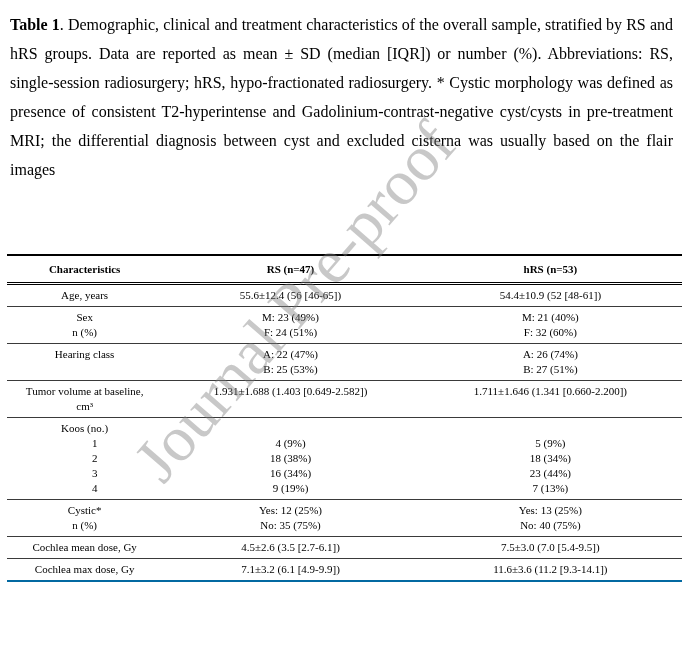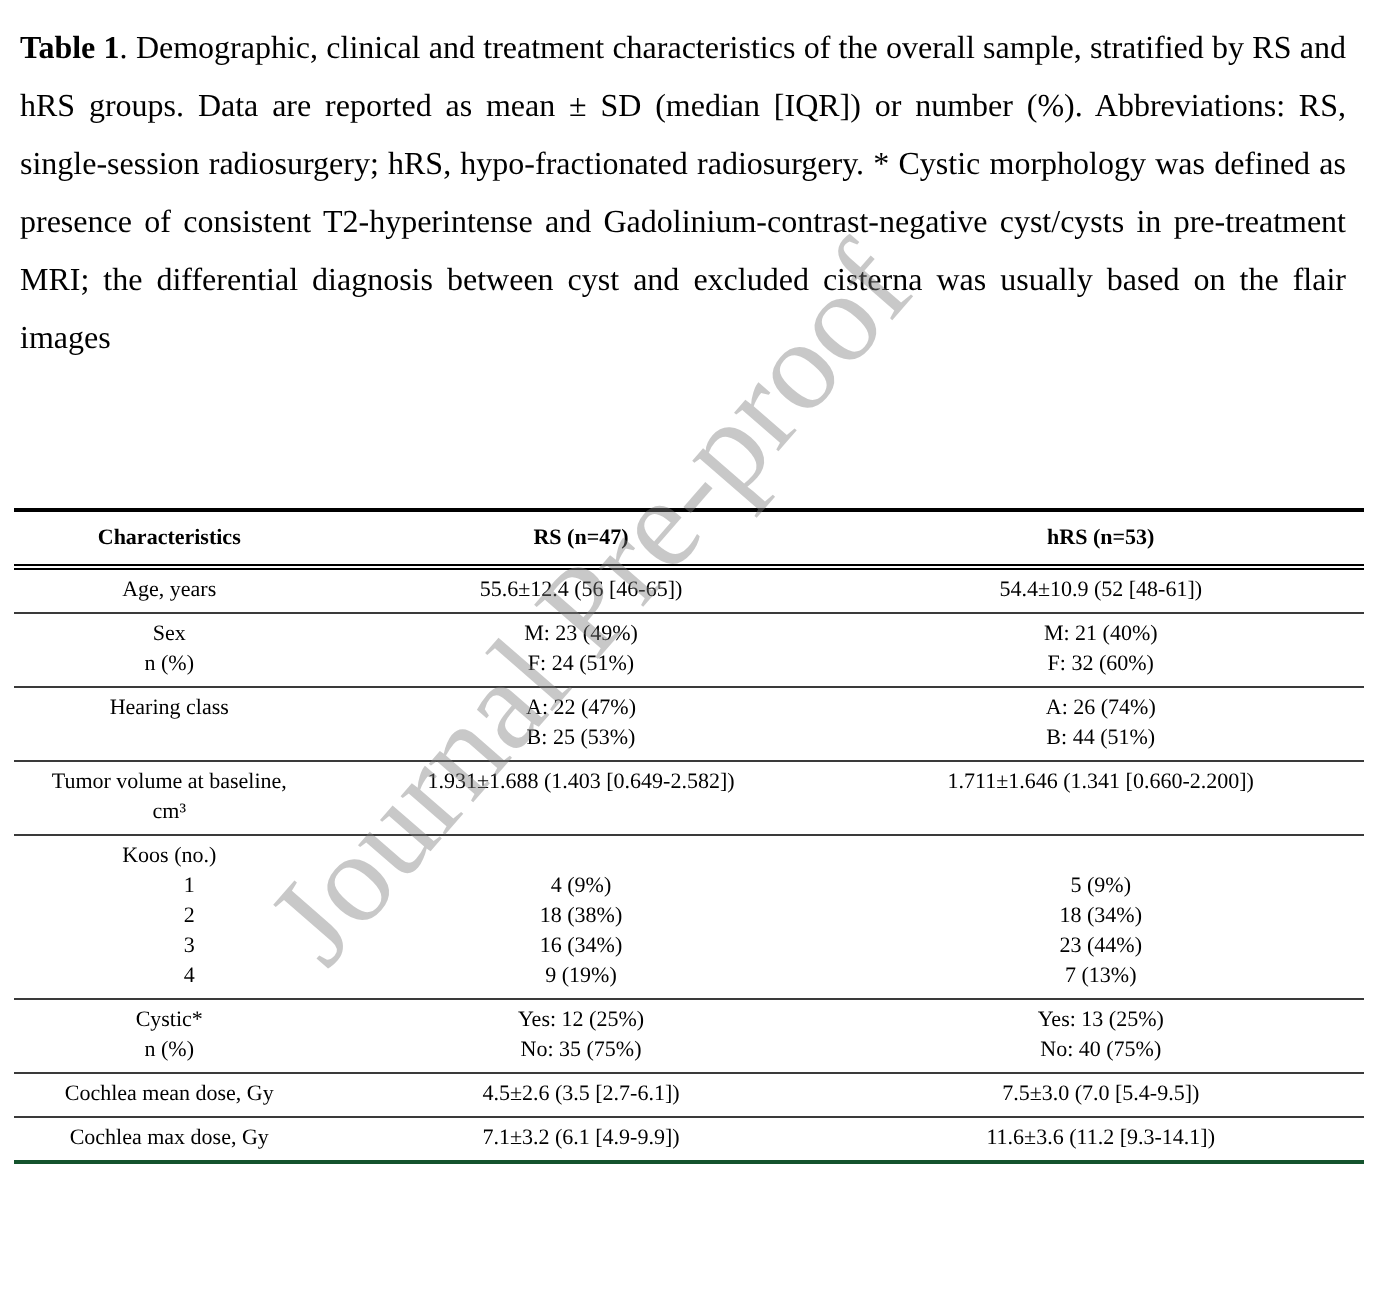--- a/index.html
+++ b/index.html
@@ -48,21 +48,21 @@
   }
   table.char-table td {
     padding: 3px 4px;
     text-align: center;
     vertical-align: top;
   }
   table.char-table tbody tr + tr {
     border-top: 1px solid #3a3a3a;
   }
   table.char-table tbody tr:last-child {
-    border-bottom: 2px solid #14532d;
+    border-bottom: 2px solid #0369a1;
   }
   .cell-line {
     line-height: 15px;
     white-space: nowrap;
   }
   td.align-left {
     text-align: left;
     padding-left: 10px;
   }
   td.align-left .cell-line.indented {
@@ -145,21 +145,21 @@
         <tr>
           <td>
             <div class="cell-line">Hearing class</div>
           </td>
           <td>
             <div class="cell-line">A: 22 (47%)</div>
             <div class="cell-line">B: 25 (53%)</div>
           </td>
           <td>
             <div class="cell-line">A: 26 (74%)</div>
-            <div class="cell-line">B: 44 (51%)</div>
+            <div class="cell-line">B: 27 (51%)</div>
           </td>
         </tr>
         <tr>
           <td>
             <div class="cell-line">Tumor volume at baseline,</div>
             <div class="cell-line">cm³</div>
           </td>
           <td>
             <div class="cell-line">1.931±1.688 (1.403 [0.649-2.582])</div>
           </td>

